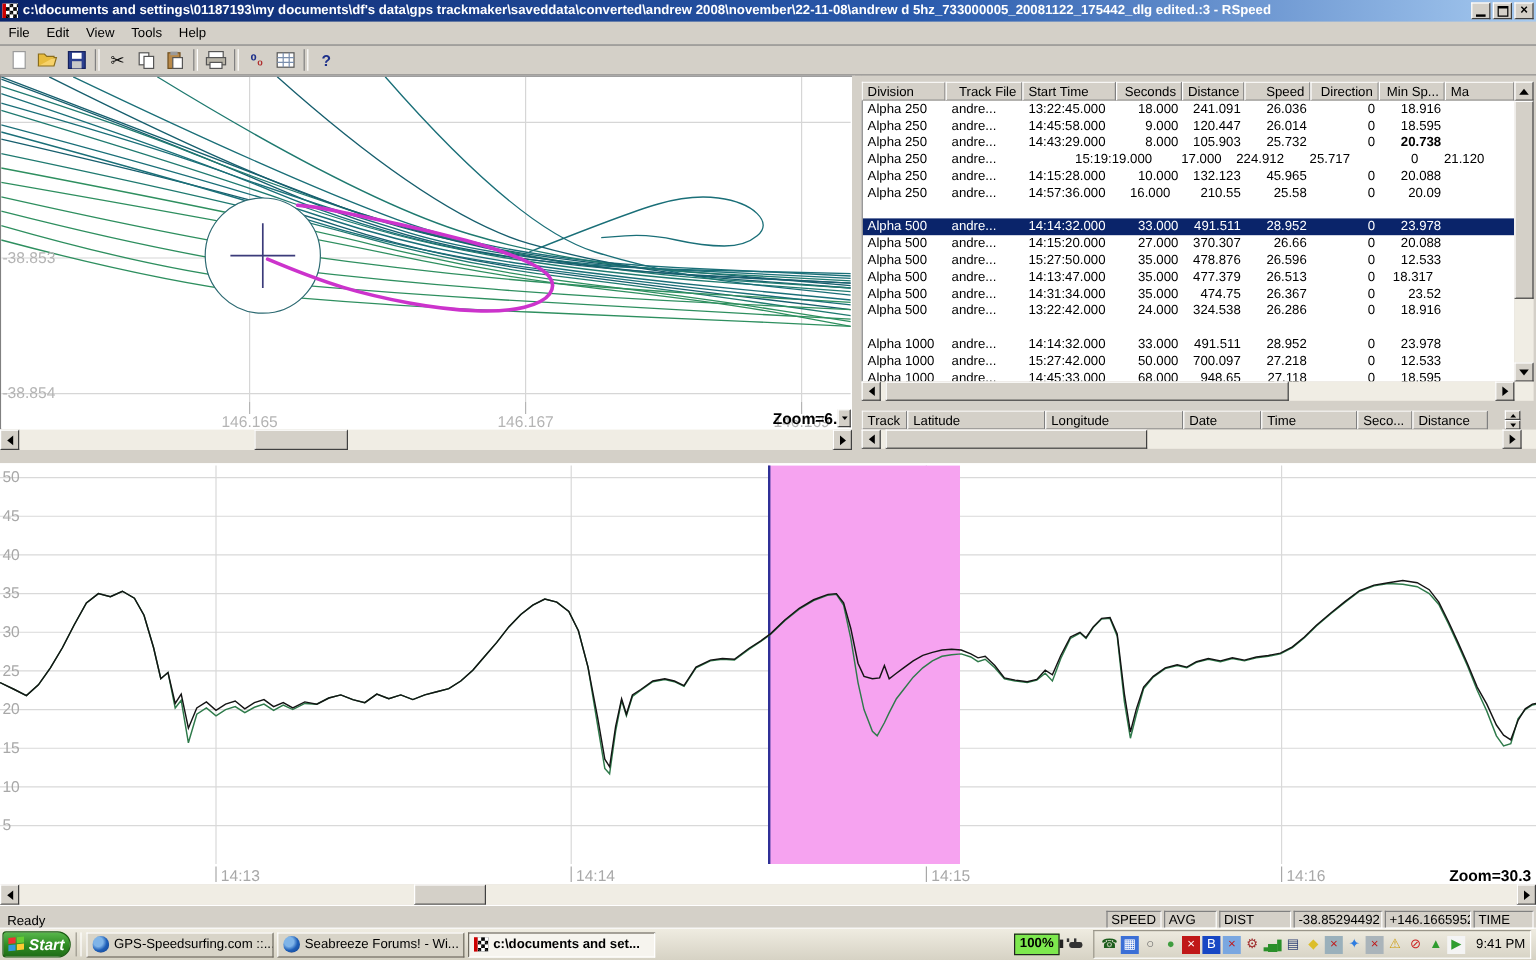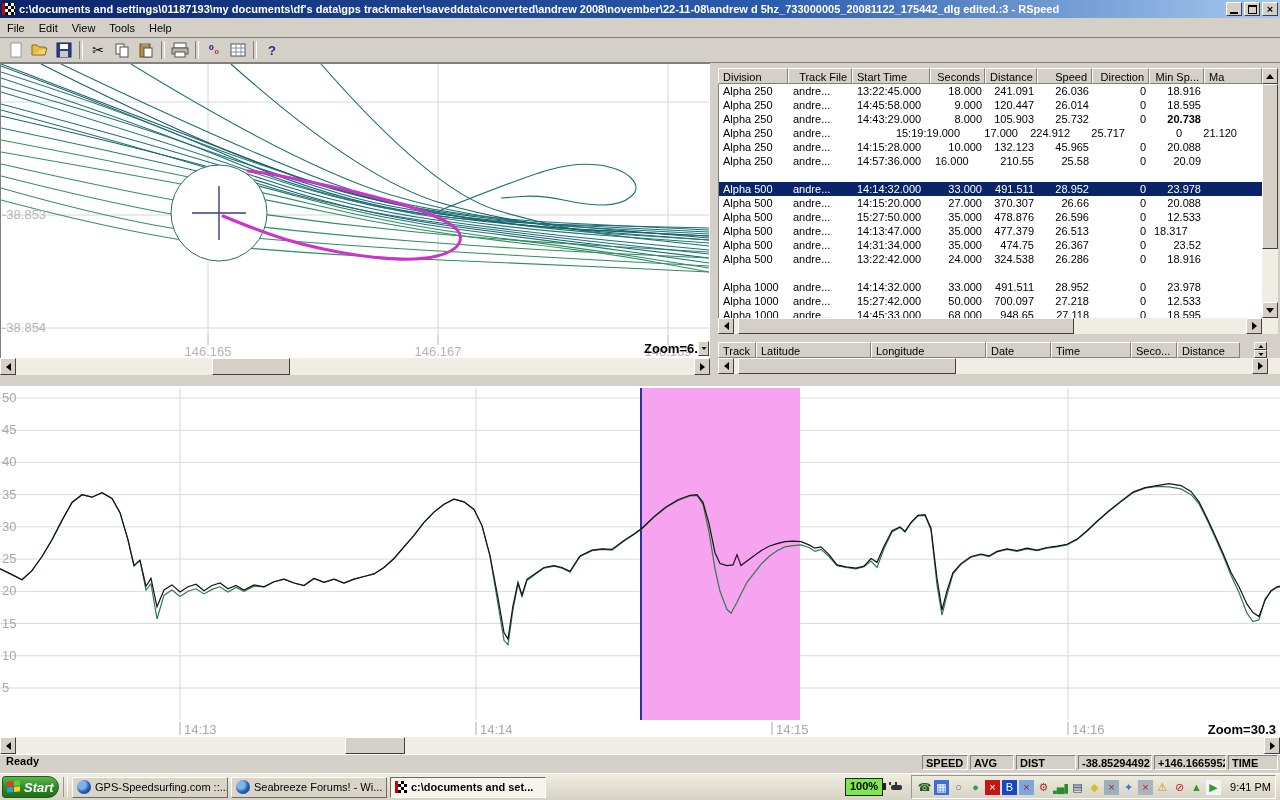--- a/index.html
+++ b/index.html
@@ -38,21 +38,21 @@
   .tri.r{border-top:4px solid transparent;border-bottom:4px solid transparent;border-left:5px solid #000;}
   .tri.u{border-left:4px solid transparent;border-right:4px solid transparent;border-bottom:5px solid #000;}
   .tri.d{border-left:4px solid transparent;border-right:4px solid transparent;border-top:5px solid #000;}
   
   .hcell{display:inline-block;height:16px;line-height:16px;background:#d4d0c8;border:1px solid;
     border-color:#fff #808080 #808080 #fff;box-sizing:border-box;padding:0 4px;overflow:hidden;white-space:nowrap;vertical-align:top;}
   .trow{display:flex;height:14px;line-height:14px;white-space:nowrap;}
   .tcell{overflow:hidden;padding:0 4px;box-sizing:border-box;flex:none;}
   .trow.sel{background:#0a246a;color:#fff;}
   
-  .statusbar{position:absolute;left:0;top:754px;width:1280px;height:19px;border-top:1px solid #fff;display:flex;align-items:flex-start;font-weight:bold;}
+  .statusbar{position:absolute;left:0;top:754px;width:1280px;height:19px;border-top:1px solid #fff;display:flex;align-items:flex-end;}
   .spanel{height:15px;line-height:15px;border:1px solid;border-color:#808080 #fff #fff #808080;padding:0 3px;
     box-sizing:border-box;overflow:hidden;white-space:nowrap;flex:none;}
   
   .taskbar{position:absolute;left:0;top:773px;width:1280px;height:27px;background:linear-gradient(#efece1,#d6d2c4);
     border-top:1px solid #fff;display:flex;align-items:center;padding:0 2px;box-sizing:border-box;}
   .startbtn{height:22px;width:57px;border-radius:3px 11px 11px 3px;background:linear-gradient(#58b84c,#2e8a22 55%,#1f6e17);
     border:1px solid #1c5c14;color:#fff;font-weight:bold;font-style:italic;font-size:13px;display:flex;align-items:center;padding:0 8px 0 4px;box-sizing:border-box;}
   .winlogo{width:14px;height:13px;display:grid;grid-template-columns:6px 6px;grid-template-rows:5px 5px;gap:1px;transform:skewY(-6deg);margin-right:4px;}
   .winlogo i{display:block;}
   .taskdiv{width:3px;height:20px;border-left:1px solid #9a968a;border-right:1px solid #fff;margin:0 4px;}
@@ -273,21 +273,21 @@
           <span class="tcell" style="width: 55px; text-align: right;">10.000</span>
           <span class="tcell" style="width: 52px; text-align: right;">132.123</span>
           <span class="tcell" style="width: 55px; text-align: right;">45.965</span>
           <span class="tcell" style="width: 57px; text-align: right;">0</span>
           <span class="tcell" style="width: 55px; text-align: right;">20.088</span>
         </div>
         <div class="trow">
           <span class="tcell" style="width: 70px; text-align: left;">Alpha 250</span>
           <span class="tcell" style="width: 64px; text-align: left;">andre...</span>
           <span class="tcell" style="width: 78px; text-align: left;">14:57:36.000</span>
-          <span class="tcell" style="width: 55px; text-align: left;">16.000</span>
+          <span class="tcell" style="width: 55px; text-align: center;">16.000</span>
           <span class="tcell" style="width: 52px; text-align: right;">210.55</span>
           <span class="tcell" style="width: 55px; text-align: right;">25.58</span>
           <span class="tcell" style="width: 57px; text-align: right;">0</span>
           <span class="tcell" style="width: 55px; text-align: right;">20.09</span>
         </div>
         <div class="trow"></div>
         <div class="trow sel">
           <span class="tcell" style="width: 70px; text-align: left;">Alpha 500</span>
           <span class="tcell" style="width: 64px; text-align: left;">andre...</span>
           <span class="tcell" style="width: 78px; text-align: left;">14:14:32.000</span>
@@ -318,21 +318,21 @@
           <span class="tcell" style="width: 55px; text-align: right;">12.533</span>
         </div>
         <div class="trow">
           <span class="tcell" style="width: 70px; text-align: left;">Alpha 500</span>
           <span class="tcell" style="width: 64px; text-align: left;">andre...</span>
           <span class="tcell" style="width: 78px; text-align: left;">14:13:47.000</span>
           <span class="tcell" style="width: 55px; text-align: right;">35.000</span>
           <span class="tcell" style="width: 52px; text-align: right;">477.379</span>
           <span class="tcell" style="width: 55px; text-align: right;">26.513</span>
           <span class="tcell" style="width: 57px; text-align: right;">0</span>
-          <span class="tcell" style="width: 55px; text-align: left;">18.317</span>
+          <span class="tcell" style="width: 55px; text-align: center;">18.317</span>
         </div>
         <div class="trow">
           <span class="tcell" style="width: 70px; text-align: left;">Alpha 500</span>
           <span class="tcell" style="width: 64px; text-align: left;">andre...</span>
           <span class="tcell" style="width: 78px; text-align: left;">14:31:34.000</span>
           <span class="tcell" style="width: 55px; text-align: right;">35.000</span>
           <span class="tcell" style="width: 52px; text-align: right;">474.75</span>
           <span class="tcell" style="width: 55px; text-align: right;">26.367</span>
           <span class="tcell" style="width: 57px; text-align: right;">0</span>
           <span class="tcell" style="width: 55px; text-align: right;">23.52</span>

